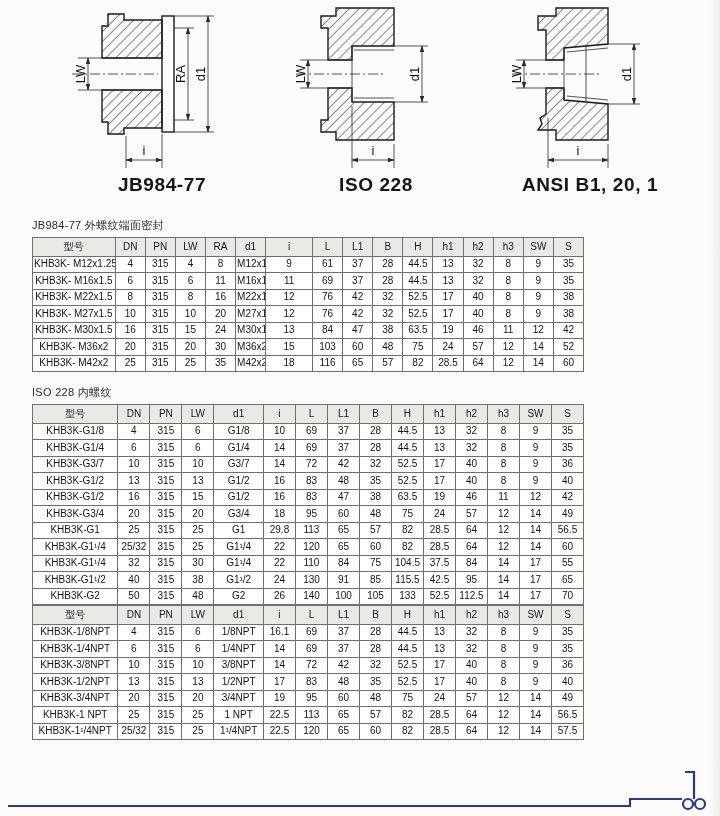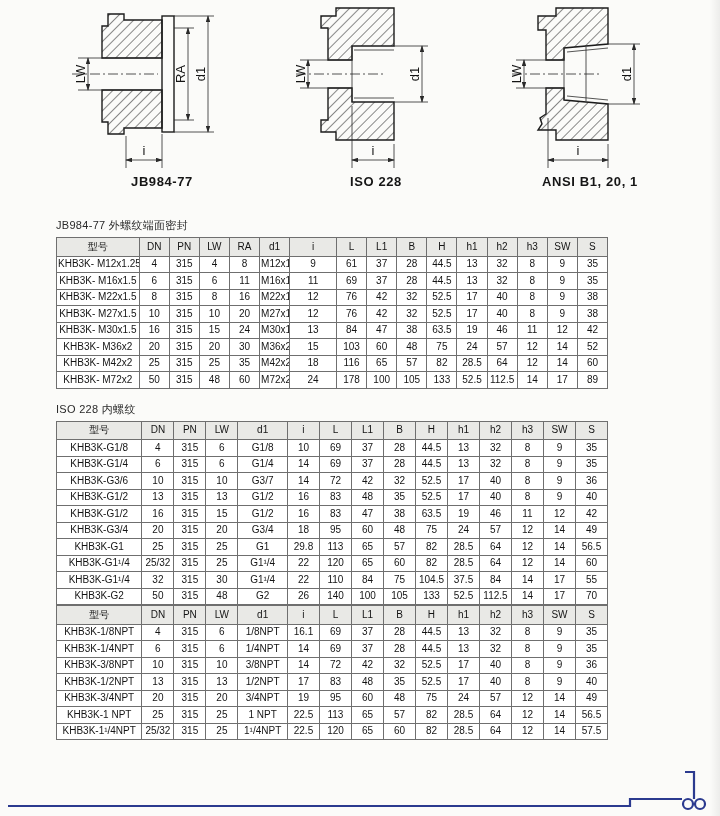--- a/index.html
+++ b/index.html
@@ -8,22 +8,22 @@
     position:relative; width:720px; height:816px; margin:0 auto;
     background:#fbfbf9; overflow:hidden; color:#1a1a1a;
     font-family:"Liberation Sans","DejaVu Sans",sans-serif;
   }
   .page::after{ content:""; position:absolute; top:0; right:0; width:10px; height:100%;
     background:linear-gradient(to left, rgba(0,0,0,0.06), rgba(0,0,0,0)); pointer-events:none;}
   .drawings { position:relative; height:205px; display:flex;
     justify-content:space-between; padding:2px 30px 0 62px; }
   .drawing { width:200px; text-align:center; }
   .drawing svg { display:block; }
-  .drawing-title { font-size:13px; font-weight:bold; letter-spacing:0.6px; color:#161616; margin-top:0; }
-  .section { margin:0 56px; }
+  .drawing-title { font-size:19px; font-weight:bold; letter-spacing:0.6px; color:#161616; margin-top:0; }
+  .section { margin:0 32px; }
   .section-title { font-size:11px; color:#2a2a2a; margin:13px 0 4px 0; letter-spacing:0.3px; }
   .section:first-of-type .section-title { margin-top:6px; }
   table { width:552px; border-collapse:collapse; table-layout:fixed; background:#fff; }
   th, td { border:1px solid #6f6f6f; font-size:10px; line-height:1.25;
     padding:1.5px 1px; text-align:center; white-space:nowrap; overflow:hidden;
     color:#141414; font-weight:normal; }
   thead th { background:#e9e9e6; padding:2.5px 1px; }
   table { border:1.4px solid #4a4a4a; }
   .bottom-deco { position:absolute; left:0; top:756px; }
   .dim-text { font-size:13px; fill:#141414; font-family:"Liberation Sans",sans-serif; }
@@ -324,38 +324,20 @@
             <td>116</td>
             <td>65</td>
             <td>57</td>
             <td>82</td>
             <td>28.5</td>
             <td>64</td>
             <td>12</td>
             <td>14</td>
             <td>60</td>
           </tr>
-          <tr>
-            <td>KHB3K- M72x2</td>
-            <td>50</td>
-            <td>315</td>
-            <td>48</td>
-            <td>60</td>
-            <td>M72x2</td>
-            <td>24</td>
-            <td>178</td>
-            <td>100</td>
-            <td>105</td>
-            <td>133</td>
-            <td>52.5</td>
-            <td>112.5</td>
-            <td>14</td>
-            <td>17</td>
-            <td>89</td>
-          </tr>
         </tbody>
     </table>
   </div>
 
   <div class="section">
     <div class="section-title">ISO 228 内螺纹</div>
     <table>
       <colgroup>
         <col style="width:15.5%">
           <col>
@@ -421,21 +403,21 @@
             <td>37</td>
             <td>28</td>
             <td>44.5</td>
             <td>13</td>
             <td>32</td>
             <td>8</td>
             <td>9</td>
             <td>35</td>
           </tr>
           <tr>
-            <td>KHB3K-G3/6</td>
+            <td>KHB3K-G3/7</td>
             <td>10</td>
             <td>315</td>
             <td>10</td>
             <td>G3/7</td>
             <td>14</td>
             <td>72</td>
             <td>42</td>
             <td>32</td>
             <td>52.5</td>
             <td>17</td>
@@ -538,20 +520,37 @@
             <td>22</td>
             <td>110</td>
             <td>84</td>
             <td>75</td>
             <td>104.5</td>
             <td>37.5</td>
             <td>84</td>
             <td>14</td>
             <td>17</td>
             <td>55</td>
+          </tr>
+          <tr>
+            <td>KHB3K-G1¹/2</td>
+            <td>40</td>
+            <td>315</td>
+            <td>38</td>
+            <td>G1¹/2</td>
+            <td>24</td>
+            <td>130</td>
+            <td>91</td>
+            <td>85</td>
+            <td>115.5</td>
+            <td>42.5</td>
+            <td>95</td>
+            <td>14</td>
+            <td>17</td>
+            <td>65</td>
           </tr>
           <tr>
             <td>KHB3K-G2</td>
             <td>50</td>
             <td>315</td>
             <td>48</td>
             <td>G2</td>
             <td>26</td>
             <td>140</td>
             <td>100</td>

